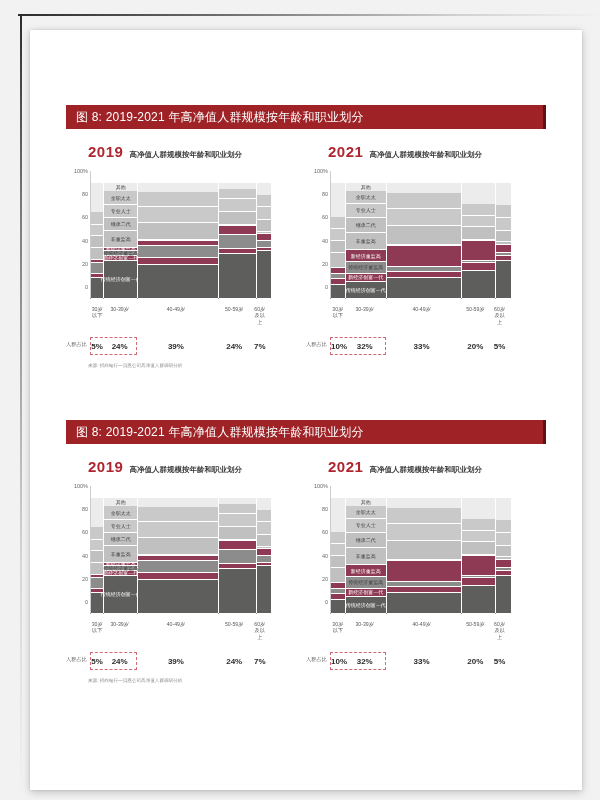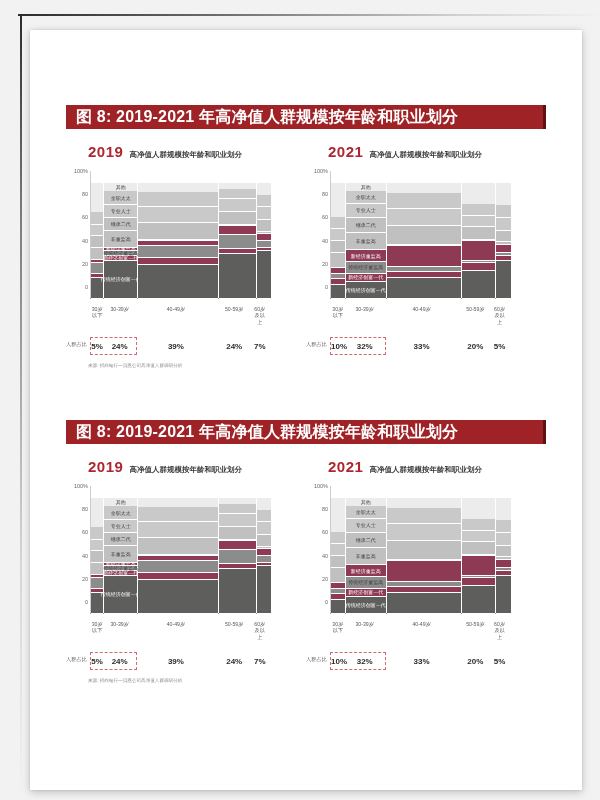--- a/index.html
+++ b/index.html
@@ -28,21 +28,21 @@
   
   .hdr{
     background:#9e2226;
     height:24px;
     display:flex;align-items:center;
     padding:0 10px;
     border-right:3px solid #5e1214;
     box-sizing:border-box;
   }
   .hdr-text{
-    color:#ffffff;font-size:16px;font-weight:bold;letter-spacing:.2px;
+    color:#ffffff;font-size:12px;font-weight:normal;letter-spacing:.2px;
     white-space:nowrap;
   }
 
   
   .charts{display:flex;margin-top:14px;}
   .chart-col{width:240px;position:relative;}
 
   .ctitle{display:flex;align-items:baseline;gap:6px;padding-left:22px;height:22px;text-align:center;}
   .ctitle .yr{color:#b02630;font-size:15px;font-weight:bold;letter-spacing:.5px;}
   .ctitle .sub{color:#3a3a3a;font-size:7.5px;font-weight:bold;}

